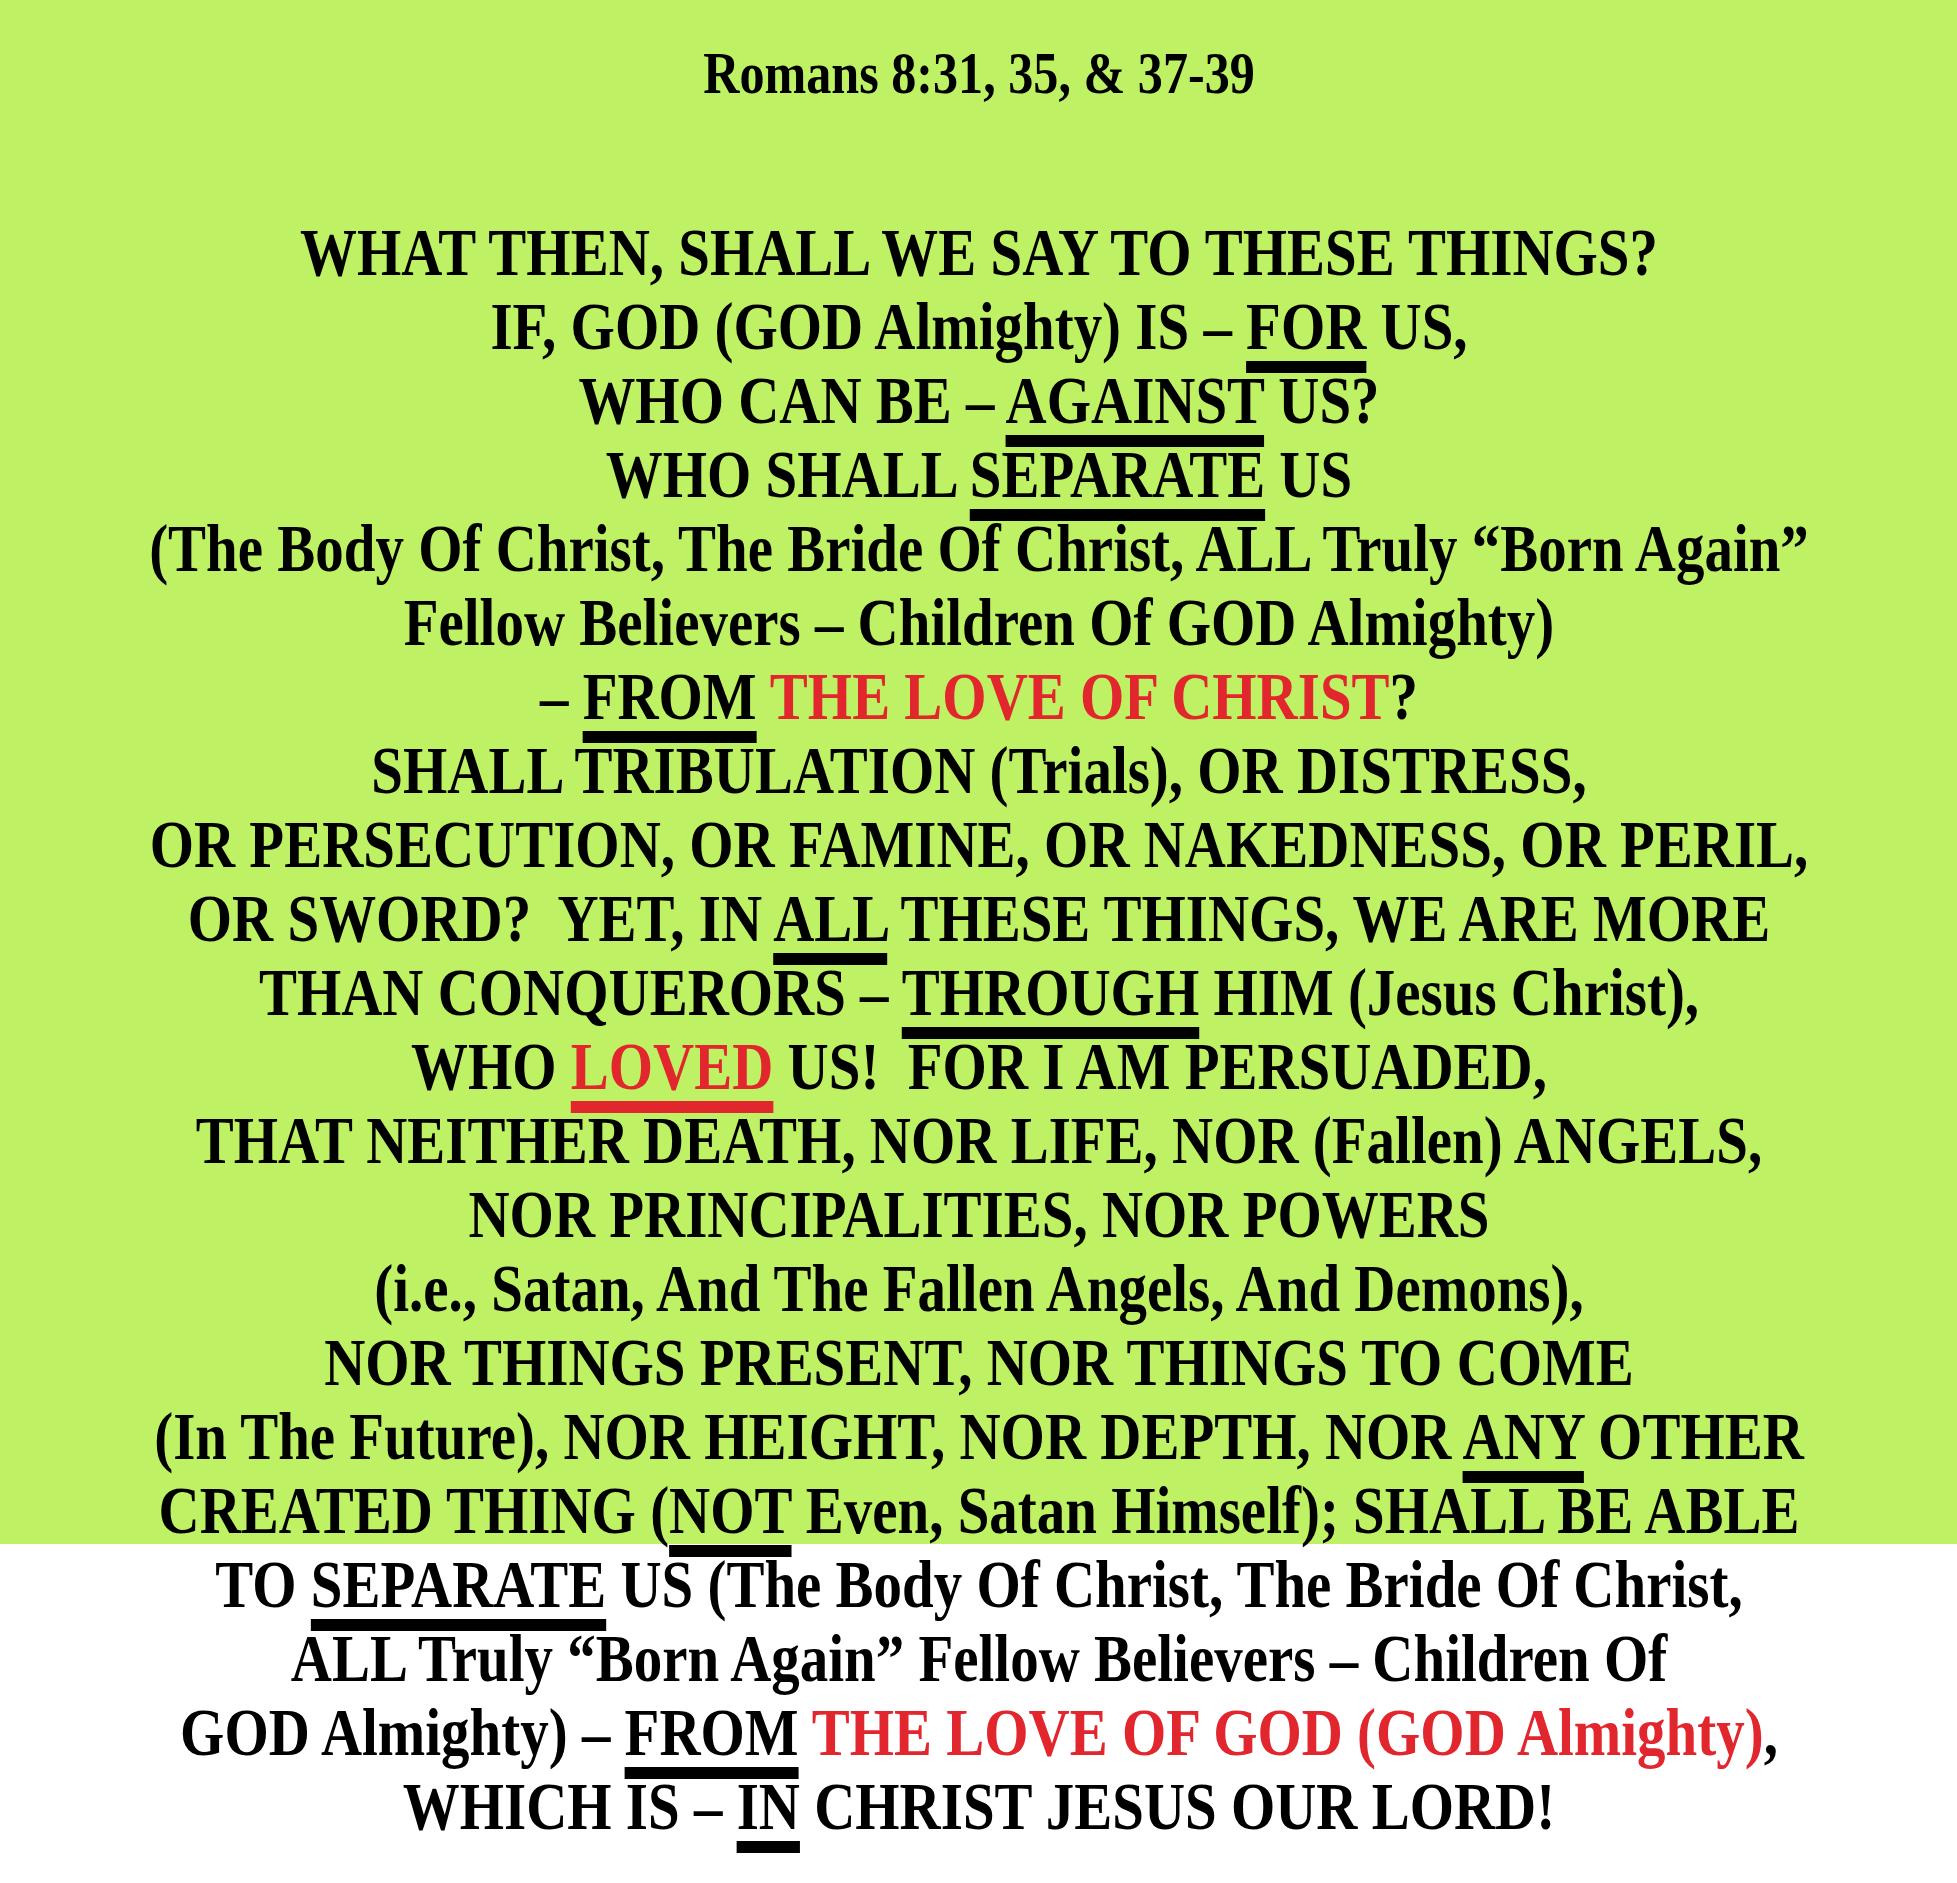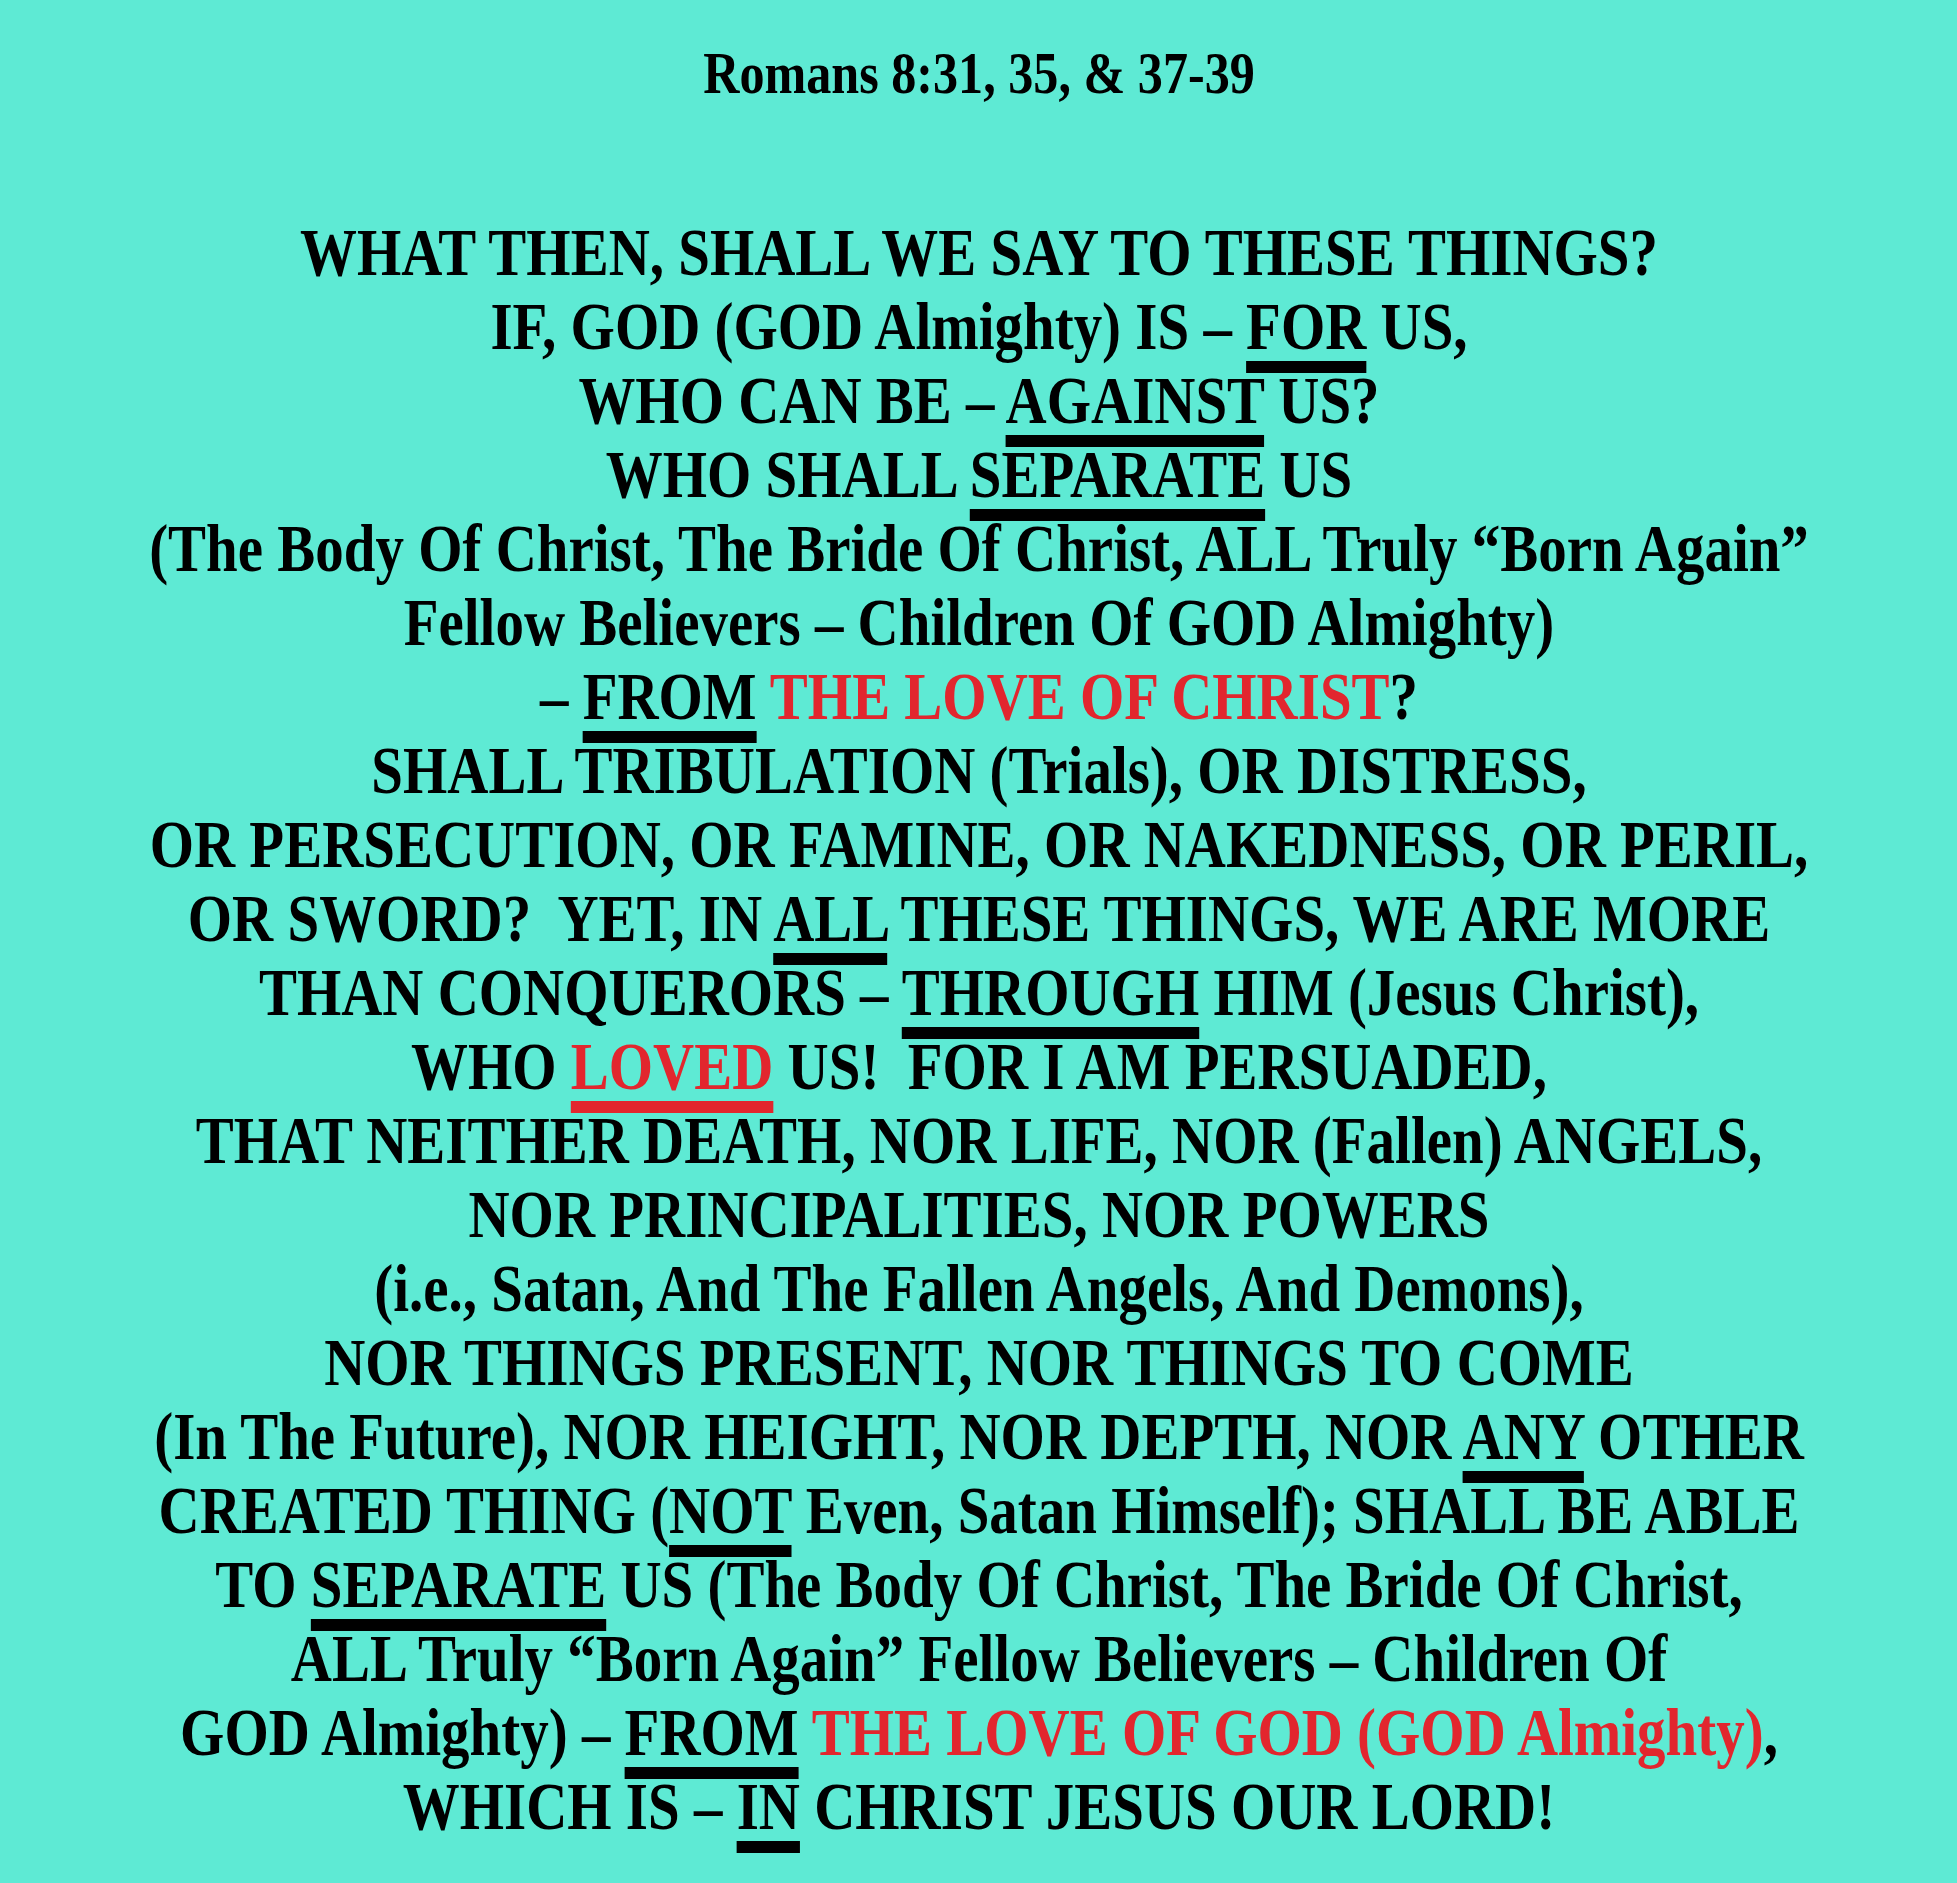--- a/index.html
+++ b/index.html
@@ -7,22 +7,22 @@
     padding: 0;
     background: #ffffff;
     width: 1958px;
     height: 1883px;
     overflow: hidden;
     font-family: "Liberation Serif", "DejaVu Serif", serif;
   }
   .page {
     position: relative;
     width: 1958px;
-    height: 1883px;
-    background: #5eead4;
+    height: 1544px;
+    background: #bef264;
   }
   .condensed-wrap {
     position: absolute;
     top: 0;
     left: 50%;
     width: 2304px;
     margin-left: -1152px;
     transform: scaleX(0.85);
     transform-origin: 50% 0;
     text-align: center;

